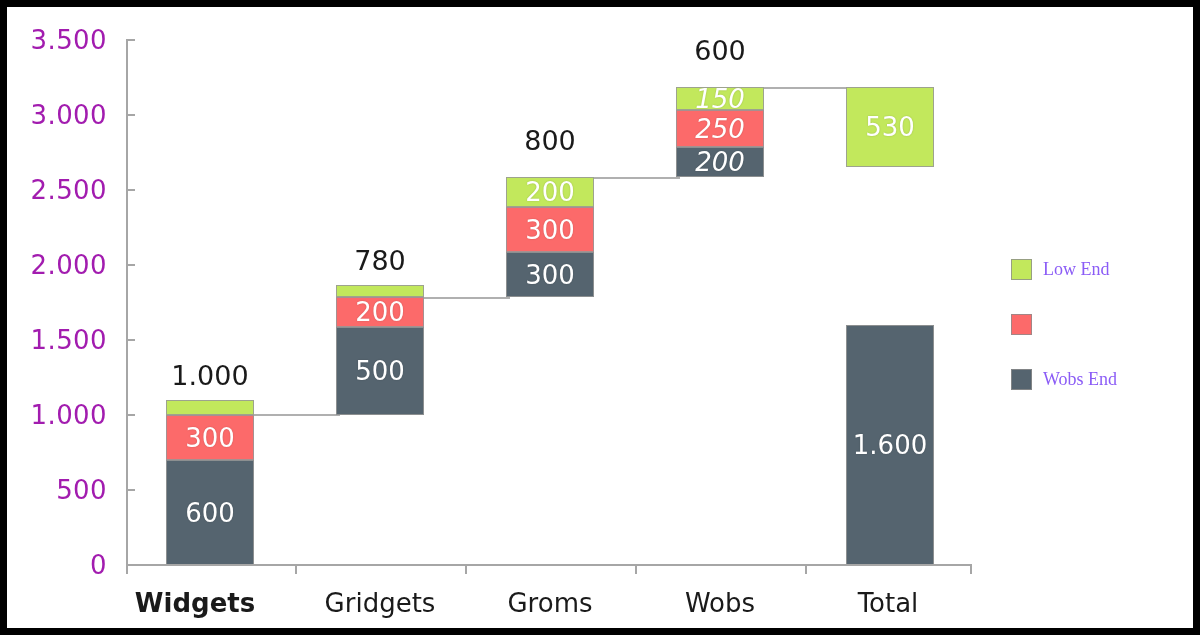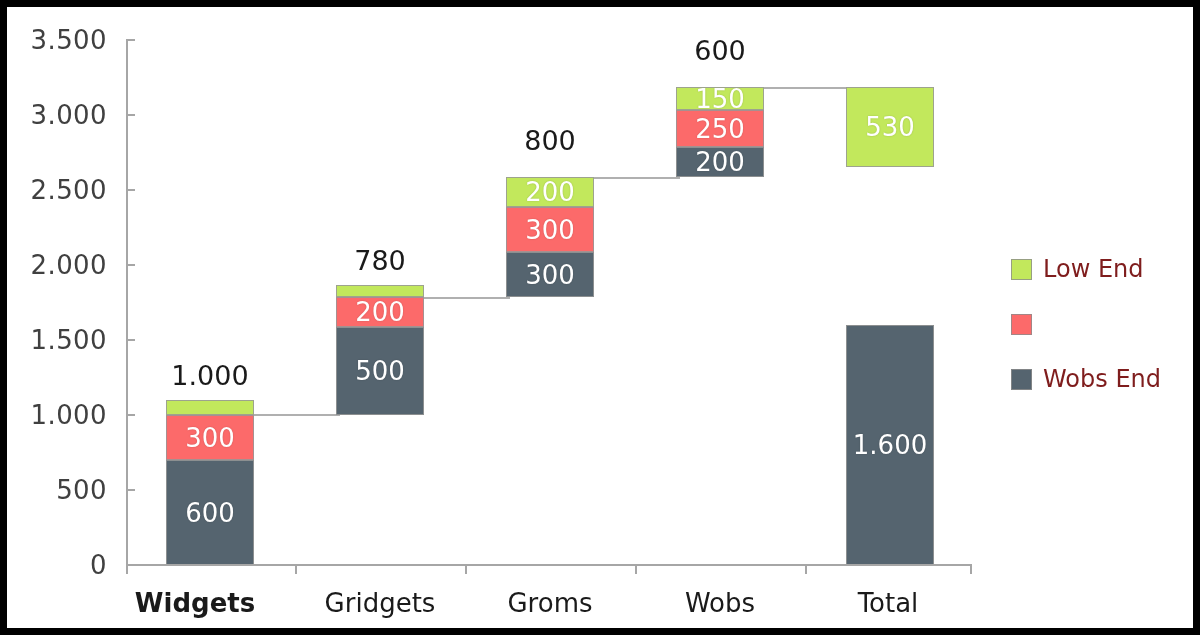--- a/index.html
+++ b/index.html
@@ -43,21 +43,21 @@
   .y-tick-mark {
     position: absolute;
     height: 2px;
     width: 9px;
     background: #a6a6a6;
   }
   .y-tick-label {
     position: absolute;
     text-align: right;
     font-size: 26px;
-    color: #404040;
+    color: #a21caf;
     letter-spacing: 0.4px;
     white-space: nowrap;
     line-height: 1;
   }
 
   
   .x-axis-line {
     position: absolute;
     height: 2px;
     background: #a6a6a6;
@@ -125,24 +125,25 @@
   }
   .legend-swatch {
     width: 21px;
     height: 21px;
     box-sizing: border-box;
     border: 1px solid rgba(140,140,140,0.8);
     margin-right: 11px;
     flex: 0 0 auto;
   }
   .legend-text {
-    font-size: 24px;
-    color: #7f1d1d;
-    white-space: nowrap;
-    line-height: 1;
+    font-size: 18px;
+    color: #8b5cf6;
+    white-space: nowrap;
+    line-height: 1;
+    font-family: Liberation Serif, serif;
   }
 </style>
 </head>
 <body>
 
 <div id="chart-frame">
   <div id="chart-canvas">
 
     <div>
       <div class="y-axis-line" style="left:119px; top:33px; height:527px;"></div>
@@ -209,21 +210,21 @@
       </div>
       <div class="bar-seg" style="left:0px; top:200px; width:88px; height:45px; background:#fc6a6a;">
         <span class="seg-label">300</span>
       </div>
       <div class="bar-seg" style="left:0px; top:245px; width:88px; height:45px; background:#55646f;">
         <span class="seg-label">300</span>
       </div>
     </div>
     <div class="bar-total-label" style="left:479px; top:120px; width:128px;">800</div>
 
-    <div class="bar-group" style="left:669px; top:0px; width:88px; height:560px;">
+    <div class="bar-group" style="left:669px; top:0px; width:88px; height:560px;font-style:italic;">
       <div class="bar-seg" style="left:0px; top:80px; width:88px; height:23px; background:#c2e85c;">
         <span class="seg-label">150</span>
       </div>
       <div class="bar-seg" style="left:0px; top:103px; width:88px; height:37px; background:#fc6a6a;">
         <span class="seg-label">250</span>
       </div>
       <div class="bar-seg" style="left:0px; top:140px; width:88px; height:30px; background:#55646f;">
         <span class="seg-label">200</span>
       </div>
     </div>

